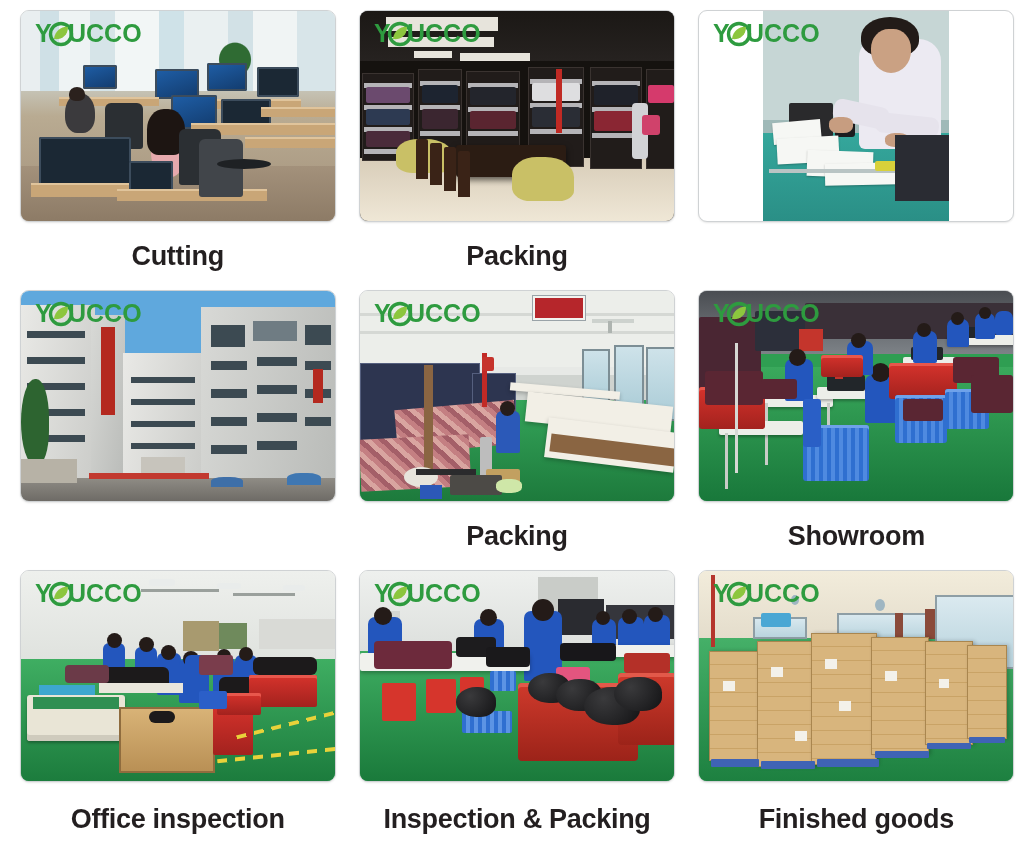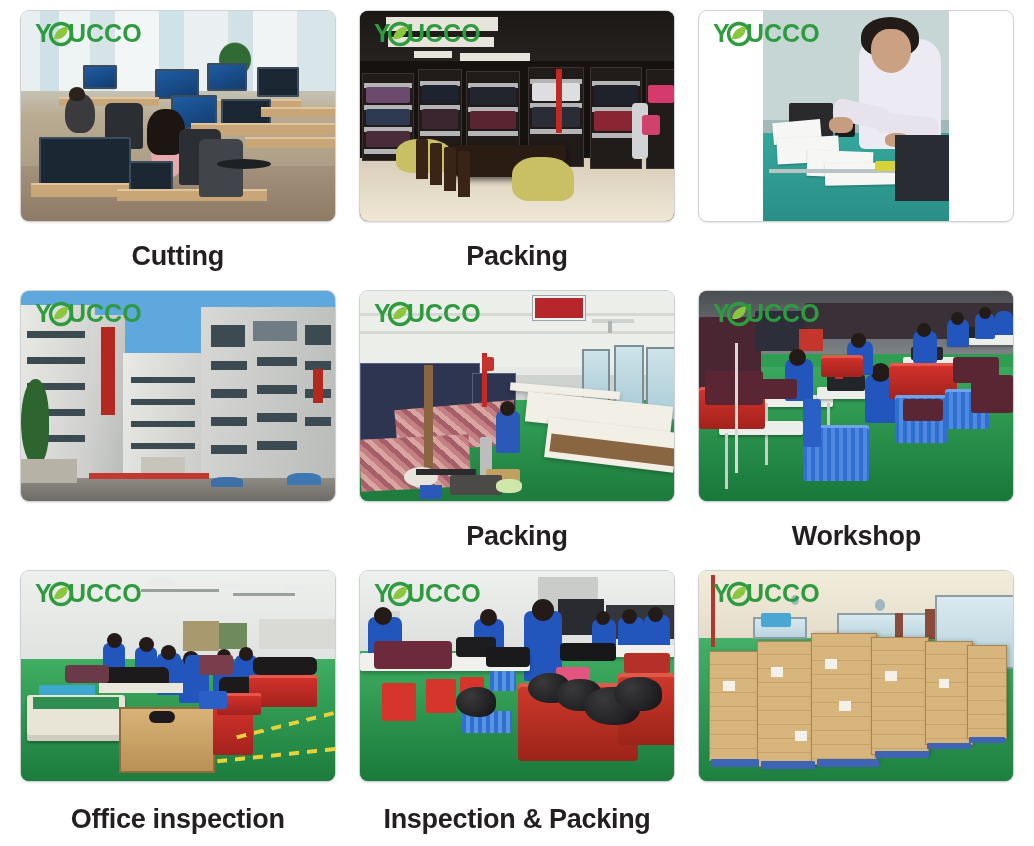--- a/index.html
+++ b/index.html
@@ -524,21 +524,21 @@
         <svg width="108" height="26" viewBox="0 0 108 26" aria-hidden="true">
           <g fill="#2E9B3F" font-family="Liberation Sans, sans-serif" font-size="25" font-weight="bold">
             <text x="0" y="21">Y</text>
               <text x="33" y="21">UCCO</text>
           </g>
           <circle cx="26" cy="13" r="10.5" fill="none" stroke="#2E9B3F" stroke-width="3.4"></circle>
           <path d="M19 18 C20 9, 28 5, 33 6 C33 15, 26 19, 19 18 Z" fill="#8CC63E"></path>
         </svg>
       </div>
     </div>
-    <div class="caption">Workshop</div>
+    <div class="caption">Showroom</div>
   </div>
 
   <div class="cell r3">
     <div class="card">
       <div class="photo ph-nd">
         <div class="wall"></div>
         <div class="ceilfan" style="left:120px;top:18px;width:78px;"></div>
         <div class="ceilfan" style="left:212px;top:22px;width:62px;"></div>
         <div class="layer" style="left:128px;top:8px;width:26px;height:7px;background:#e9eceb;border-radius:3px;"></div>
         <div class="layer" style="left:196px;top:12px;width:24px;height:6px;background:#e9eceb;border-radius:3px;"></div>
@@ -686,15 +686,16 @@
         <svg width="108" height="26" viewBox="0 0 108 26" aria-hidden="true">
           <g fill="#2E9B3F" font-family="Liberation Sans, sans-serif" font-size="25" font-weight="bold">
             <text x="0" y="21">Y</text>
               <text x="33" y="21">UCCO</text>
           </g>
           <circle cx="26" cy="13" r="10.5" fill="none" stroke="#2E9B3F" stroke-width="3.4"></circle>
           <path d="M19 18 C20 9, 28 5, 33 6 C33 15, 26 19, 19 18 Z" fill="#8CC63E"></path>
         </svg>
       </div>
     </div>
+    <div class="caption">Finished goods</div>
   </div>
 
 </div>
 
 </body></html>

